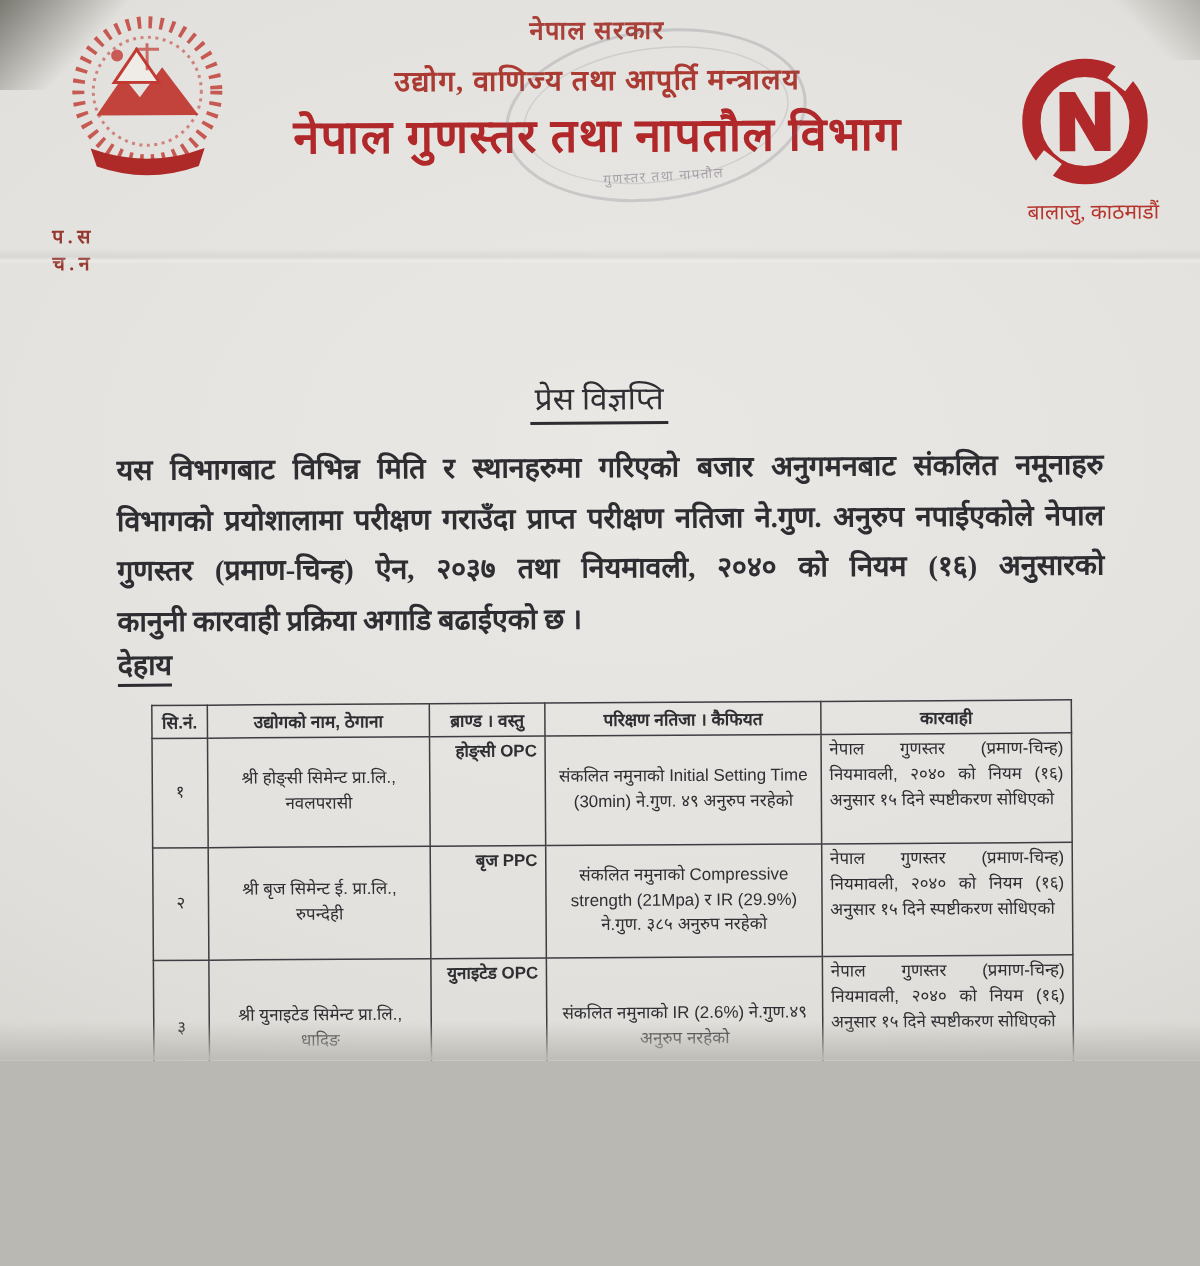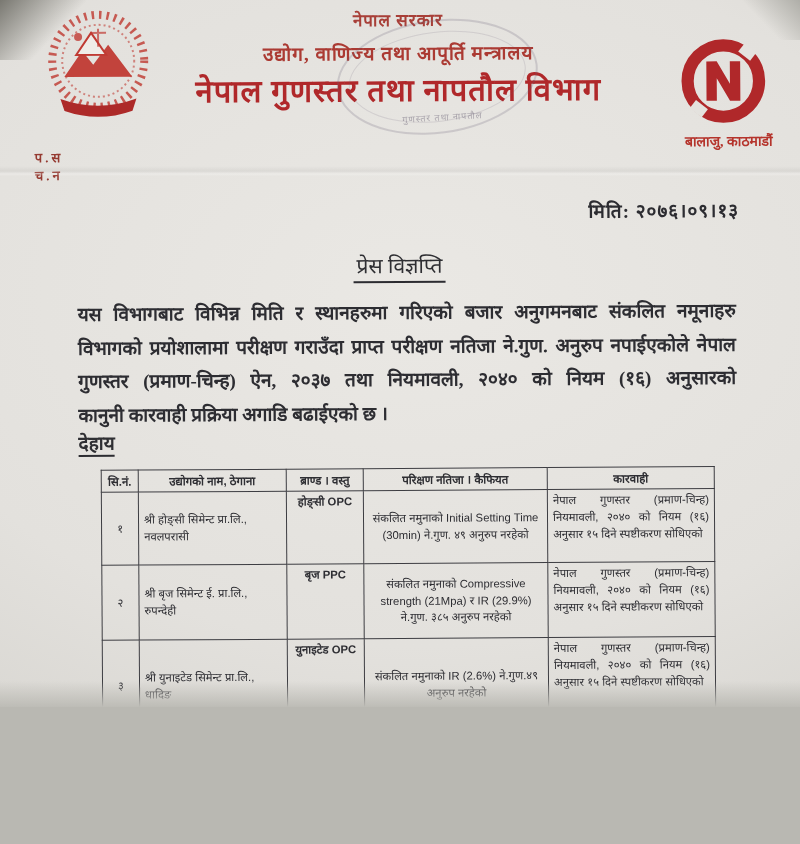--- a/index.html
+++ b/index.html
@@ -23,21 +23,21 @@
   
   .gov-line{position:absolute;top:8px;left:0;right:0;text-align:center;
     font-size:17px;font-weight:700;color:#a83f38;letter-spacing:1px;}
   .ministry-line{position:absolute;top:40px;left:0;right:0;text-align:center;
     font-size:19px;font-weight:700;color:#ab3a33;letter-spacing:1px;}
   .dept-line{position:absolute;top:68px;left:0;right:0;text-align:center;
     font-size:31px;font-weight:700;color:#b0282a;letter-spacing:1px;}
   .emblem{position:absolute;left:40px;top:0px;width:120px;height:132px;}
   .ns-mark{position:absolute;right:28px;top:36px;width:94px;height:94px;}
   .location-line{position:absolute;top:133px;right:26px;
-    font-size:14px;font-weight:700;color:#b5342c;}
+    font-size:14px;font-weight:400;color:#b5342c;}
   .ref-label{position:absolute;left:36px;top:146px;font-size:13px;font-weight:700;
     color:#953a31;letter-spacing:3px;}
   .dispatch-label{position:absolute;left:36px;top:164px;font-size:13px;font-weight:700;
     color:#953a31;letter-spacing:3px;}
 
   
   .stamp{position:absolute;left:338px;top:20px;width:198px;height:110px;
     border:2px solid rgba(105,96,118,0.22);border-radius:50%;
     transform:rotate(-7deg);pointer-events:none;}
   .stamp .inner{position:absolute;inset:10px;border:1px solid rgba(105,96,118,0.16);border-radius:50%;}
@@ -57,22 +57,22 @@
   .list-heading{position:absolute;left:78px;top:428px;font-size:19px;font-weight:700;}
   .list-heading span{border-bottom:2px solid #2c2c31;padding-bottom:1px;text-align:center;}
 
   
   table.results{position:absolute;left:100px;top:468px;width:613px;border-collapse:collapse;
     table-layout:fixed;font-family:"Liberation Sans","DejaVu Sans",sans-serif;color:#2e2e33;}
   table.results th,table.results td{border:1.4px solid #3d3d42;overflow:hidden;}
   table.results th{font-size:11.5px;font-weight:700;padding:3px 2px;text-align:center;}
   table.results td{font-size:11.3px;line-height:1.5;padding:2px 5px;}
   td.sn{text-align:center;vertical-align:middle;}
-  td.name{text-align:left;vertical-align:middle;}
-  td.brand{text-align:center;vertical-align:top;padding-top:3px;font-weight:600;}
+  td.name{text-align:center;vertical-align:middle;}
+  td.brand{text-align:right;vertical-align:top;padding-top:3px;font-weight:600;}
   td.result{text-align:center;vertical-align:middle;}
   td.action{text-align:justify;vertical-align:top;padding:4px 6px;}
 
   
   .sig-block{position:absolute;right:52px;top:740px;width:210px;text-align:center;}
   .sig-scribble{display:block;margin:0 auto -4px;}
   .sig-name{font-size:15.5px;font-weight:700;border-top:2px solid #2b2b31;
     padding-top:4px;display:inline-block;min-width:170px;}
   .sig-designation{font-size:15.5px;font-weight:700;margin-top:2px;}
 </style>
@@ -105,21 +105,20 @@
 
     <div class="stamp">
       <div class="inner"></div>
       <div class="stamp-text">गुणस्तर तथा नापतौल</div>
     </div>
 
     <div class="location-line">बालाजु, काठमाडौं</div>
     <div class="ref-label">प.स</div>
     <div class="dispatch-label">च.न</div>
 
-    <div class="date-line">मिति: २०७६।०९।१३</div>
 
     <div class="press-title">
       <span>प्रेस विज्ञप्ति</span>
     </div>
 
     <div class="para">
       <div class="pline">यस विभागबाट विभिन्न मिति र स्थानहरुमा गरिएको बजार अनुगमनबाट संकलित नमूनाहरु</div>
       <div class="pline">विभागको प्रयोशालामा परीक्षण गराउँदा प्राप्त परीक्षण नतिजा ने.गुण. अनुरुप नपाईएकोले नेपाल</div>
       <div class="pline">गुणस्तर (प्रमाण-चिन्ह) ऐन, २०३७ तथा नियमावली, २०४० को नियम (१६) अनुसारको</div>
       <div class="pline last">कानुनी कारवाही प्रक्रिया अगाडि बढाईएको छ ।</div>

